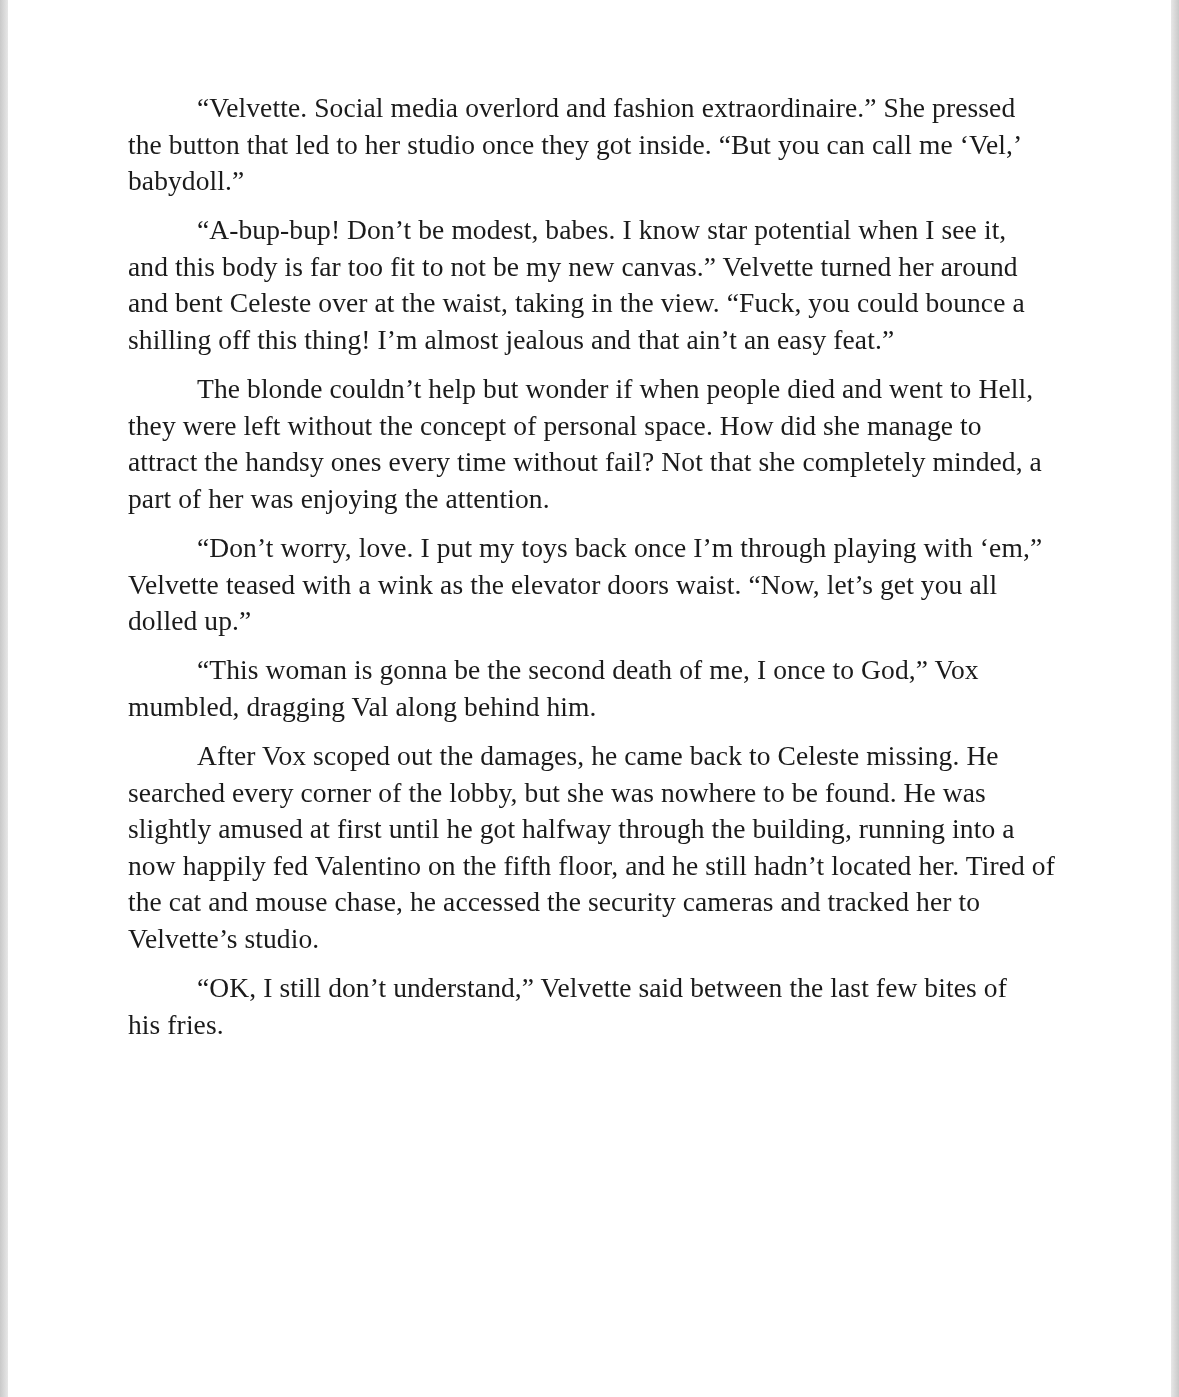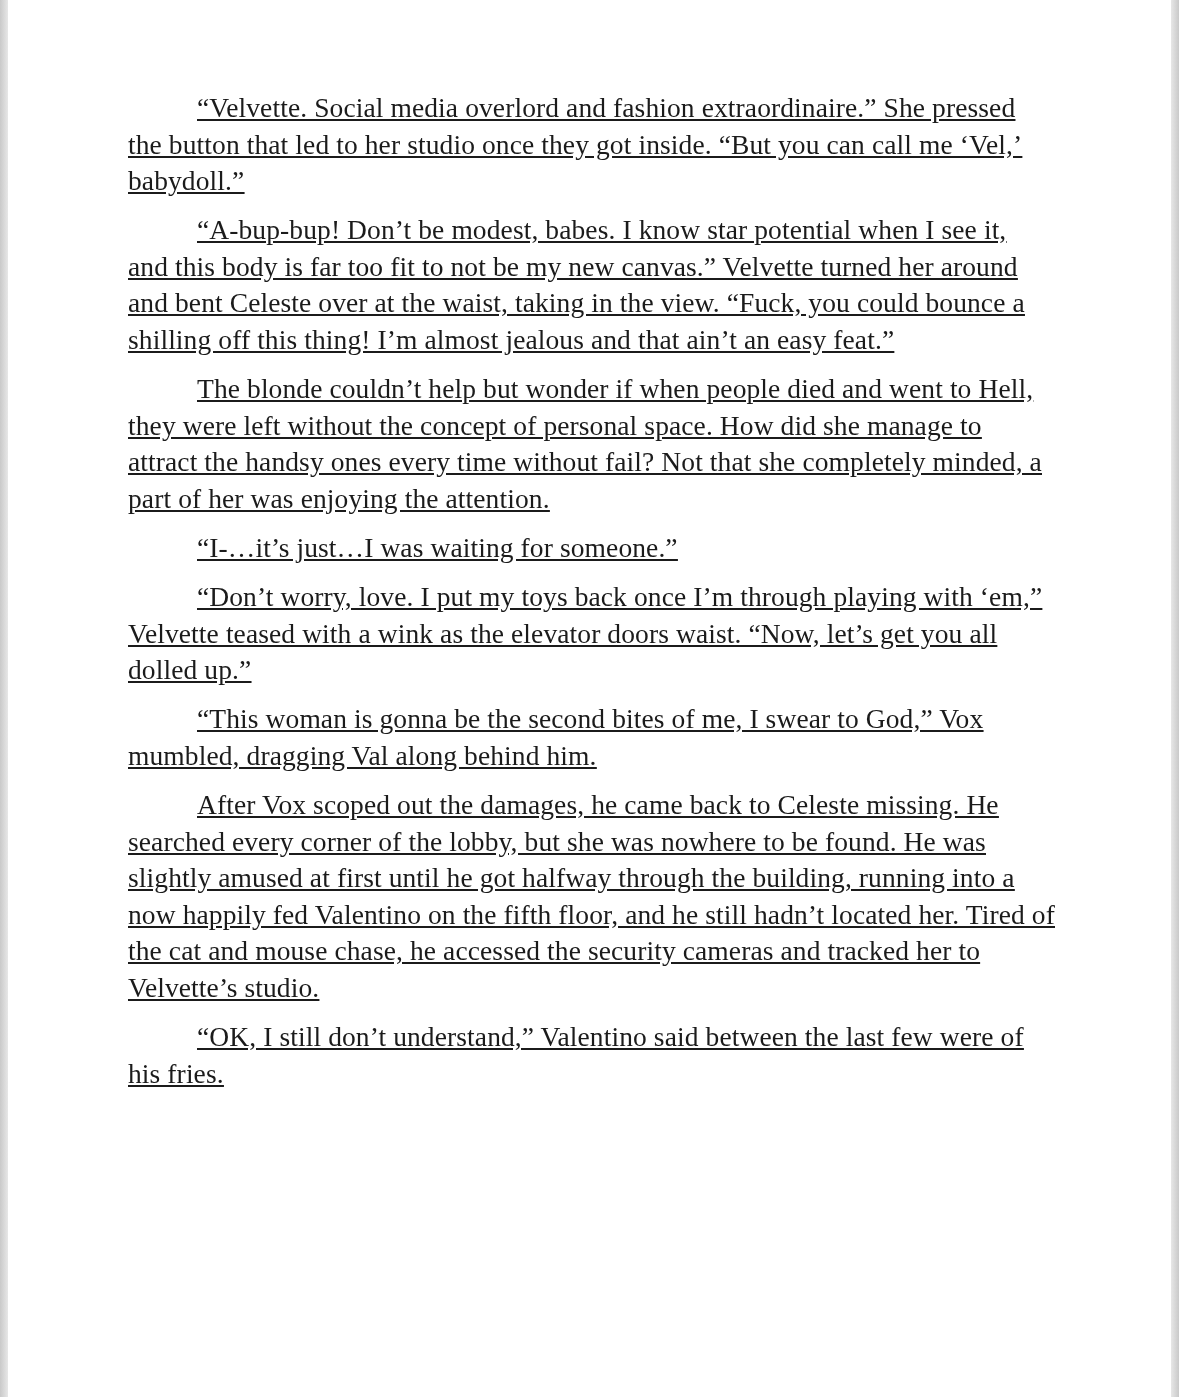--- a/index.html
+++ b/index.html
@@ -1,15 +1,15 @@
 <!DOCTYPE html>
 <html><head>
 <meta charset="utf-8">
 <style>
-  * { box-sizing: border-box; text-decoration: underline; }
+  * { box-sizing: border-box; }
   html, body {
     margin: 0;
     padding: 0;
   }
   body {
     width: 1179px;
     height: 1397px;
     position: relative;
     background: #ffffff;
     overflow: hidden;
@@ -56,27 +56,26 @@
 the button that led to her studio once they got inside. “But you can call me ‘Vel,’
 babydoll.”</p>
   <p class="para">“A-bup-bup! Don’t be modest, babes. I know star potential when I see it,
 and this body is far too fit to not be my new canvas.” Velvette turned her around
 and bent Celeste over at the waist, taking in the view. “Fuck, you could bounce a
 shilling off this thing! I’m almost jealous and that ain’t an easy feat.”</p>
   <p class="para">The blonde couldn’t help but wonder if when people died and went to Hell,
 they were left without the concept of personal space. How did she manage to
 attract the handsy ones every time without fail? Not that she completely minded, a
 part of her was enjoying the attention.</p>
-  <p class="para">“I-…it’s just…I was waiting for someone.”</p>
   <p class="para">“Don’t worry, love. I put my toys back once I’m through playing with ‘em,”
 Velvette teased with a wink as the elevator doors waist. “Now, let’s get you all
 dolled up.”</p>
-  <p class="para">“This woman is gonna be the second bites of me, I swear to God,” Vox
+  <p class="para">“This woman is gonna be the second death of me, I once to God,” Vox
 mumbled, dragging Val along behind him.</p>
   <p class="para">After Vox scoped out the damages, he came back to Celeste missing. He
 searched every corner of the lobby, but she was nowhere to be found. He was
 slightly amused at first until he got halfway through the building, running into a
 now happily fed Valentino on the fifth floor, and he still hadn’t located her. Tired of
 the cat and mouse chase, he accessed the security cameras and tracked her to
 Velvette’s studio.</p>
-  <p class="para">“OK, I still don’t understand,” Valentino said between the last few were of
+  <p class="para">“OK, I still don’t understand,” Velvette said between the last few bites of
 his fries.</p>
 </div>
 
 </body></html>

